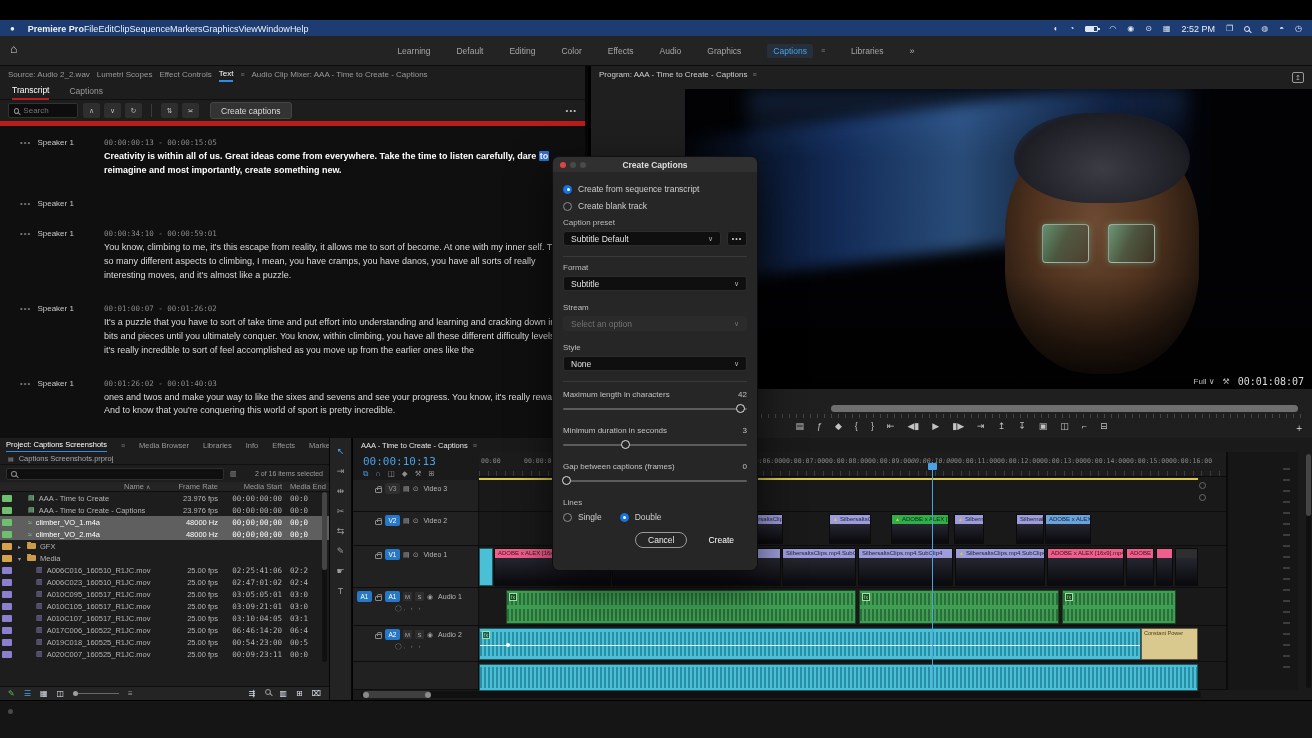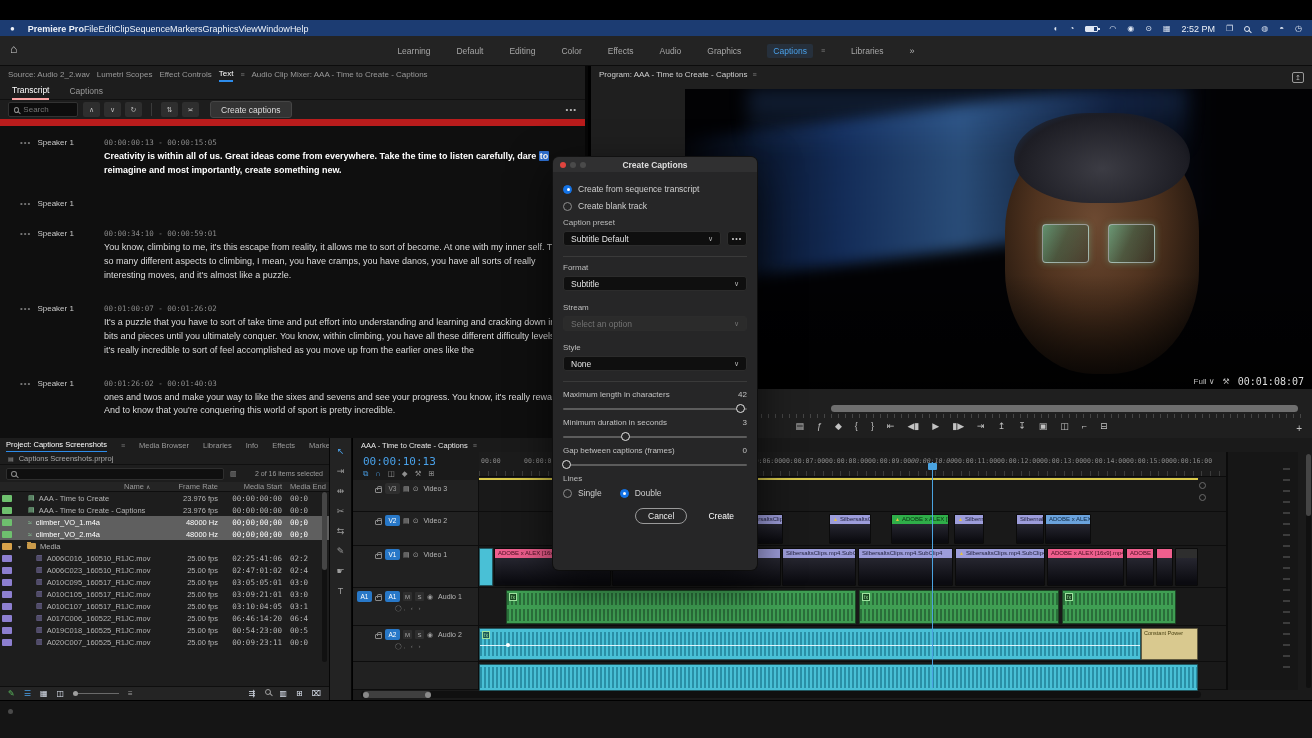--- a/index.html
+++ b/index.html
@@ -37,22 +37,22 @@
   
   .ptab{white-space:nowrap;font-size:8px;color:#9a9a9a;padding:3px 0 2px}
   .ptab.active{color:#fff;border-bottom:2px solid #2d8ceb}
   .pmenu{font-size:7px;color:#7d7d7d}
 
   
   .text-panel{position:absolute;left:0;top:66px;width:588px;height:372px;background:#1d1d1d;border-right:3px solid #070707;overflow:hidden}
   .tp-tabs{display:flex;gap:7px;align-items:center;height:16px;padding:0 8px;background:#1d1d1d;overflow:hidden}
   .tp-subtabs{display:flex;gap:20px;align-items:center;height:18px;padding:0 12px;border-bottom:1px solid #101010}
   .stab{font-size:8.5px;color:#9a9a9a;padding:3px 0}
-  .stab.active{color:#fff;border-bottom:2px solid #fca5a5}
-  .tp-toolbar{display:flex;align-items:center;height:26px;padding:0 8px;gap:5px;border-bottom:7px solid #b91c1c}
+  .stab.active{color:#fff;border-bottom:2px solid #b91c1c}
+  .tp-toolbar{display:flex;align-items:center;height:26px;padding:0 8px;gap:5px;border-bottom:5px solid #b91c1c}
   .search-box{display:flex;align-items:center;gap:4px;width:70px;height:15px;background:#0d0d0d;border:1px solid #323232;border-radius:2px;padding:0 5px;color:#8a8a8a}
   .search-box input{background:transparent;border:none;outline:none;color:#ccc;font-size:8px;width:100%}
   .sq-btn{width:17px;height:15px;background:#2e2e2e;border-radius:2px;color:#bdbdbd;font-size:7px;display:flex;align-items:center;justify-content:center}
   .tb-div{width:1px;height:13px;background:#3a3a3a;margin:0 4px}
   .cc-btn{height:17px;padding:0 10px;background:#333;border:1px solid #454545;border-radius:3px;color:#ddd;font-size:8.5px;display:flex;align-items:center;margin-left:6px}
   .tp-more{margin-left:auto;color:#bbb;font-size:8px;letter-spacing:1px}
   .t-list{position:absolute;top:60px;left:0;right:0;bottom:0;background:#0f0f0f;overflow:hidden;padding-top:4px}
   .t-entry{display:flex;padding:8px 8px 13px 20px}
   .t-spk{width:84px;flex:none;font-size:8px;color:#c9c9c9;white-space:nowrap}
   .t-spk b{font-weight:normal}
@@ -98,21 +98,21 @@
   .radio.sel::after{content:"";position:absolute;left:2.5px;top:2.5px;width:3px;height:3px;border-radius:50%;background:#fff}
   .fld-label{font-size:8px;color:#bdbdbd;margin:6px 0 4px}
   .sel-box{height:15px;background:#0f0f0f;border:1px solid #2c2c2c;border-radius:3px;display:flex;align-items:center;padding:0 7px;color:#e3e3e3;font-size:8.5px}
   .sel-box .chev{margin-left:auto;color:#b5b5b5;font-size:7px}
   .sel-box.disabled{background:#2b2b2b;color:#737373}
   .sel-box.disabled .chev{color:#737373}
   .preset-row{display:flex;gap:6px}
   .preset-row .sel-box{flex:1}
   .more-btn{width:20px;height:15px;background:#0f0f0f;border:1px solid #2c2c2c;border-radius:3px;color:#ccc;font-size:7px;display:flex;align-items:center;justify-content:center;letter-spacing:1px}
   .dlg-div{border:none;border-top:1px solid #3a3a3a;margin:10px 0 4px}
-  .sl-block{margin-top:8px;margin-bottom:8px}
+  .sl-block{margin-top:8px;margin-bottom:16px}
   .sl-row{display:flex;justify-content:space-between;font-size:8px;color:#c2c2c2}
   .sl-track{position:relative;height:2px;background:#5c5c5c;border-radius:1px;margin-top:9px}
   .sl-knob{position:absolute;top:-4px;width:9px;height:9px;border:1.5px solid #e4e4e4;background:#262627;border-radius:50%;margin-left:-5px}
   .lines-row{display:flex;gap:18px;margin:5px 0 10px}
   .lines-row .radio-row{margin:0}
   .dlg-btns{display:flex;justify-content:flex-end;gap:8px;margin-top:8px}
   .btn-cancel{border:1px solid #9a9a9a;border-radius:9px;padding:2px 12px;color:#ececec;background:transparent;font-size:8.5px}
   .btn-create{border-radius:9px;padding:3px 13px;color:#fff;font-size:8.5px}
 
   
@@ -444,20 +444,31 @@
             <span class="pj-ic" style="color: rgb(143, 212, 160);">≈</span>
             <span>climber_VO_2.m4a</span>
           </div>
           <span class="cell-r">48000 Hz</span>
           <span class="cell-r mono">00;00;00;00</span>
           <span class="pj-end mono">00;0</span>
         </div>
         <div class="pj-row">
           <div class="pj-name">
             <span class="chip" style="background: rgb(216, 162, 74);"></span>
+            <span class="arrow">▸</span>
+            <span class="fold"></span>
+            <span>GFX</span>
+          </div>
+          <span class="cell-r"></span>
+          <span class="cell-r mono"></span>
+          <span class="pj-end mono"></span>
+        </div>
+        <div class="pj-row">
+          <div class="pj-name">
+            <span class="chip" style="background: rgb(216, 162, 74);"></span>
             <span class="arrow">▾</span>
             <span class="fold"></span>
             <span>Media</span>
           </div>
           <span class="cell-r"></span>
           <span class="cell-r mono"></span>
           <span class="pj-end mono"></span>
         </div>
         <div class="pj-row">
           <div class="pj-name">

